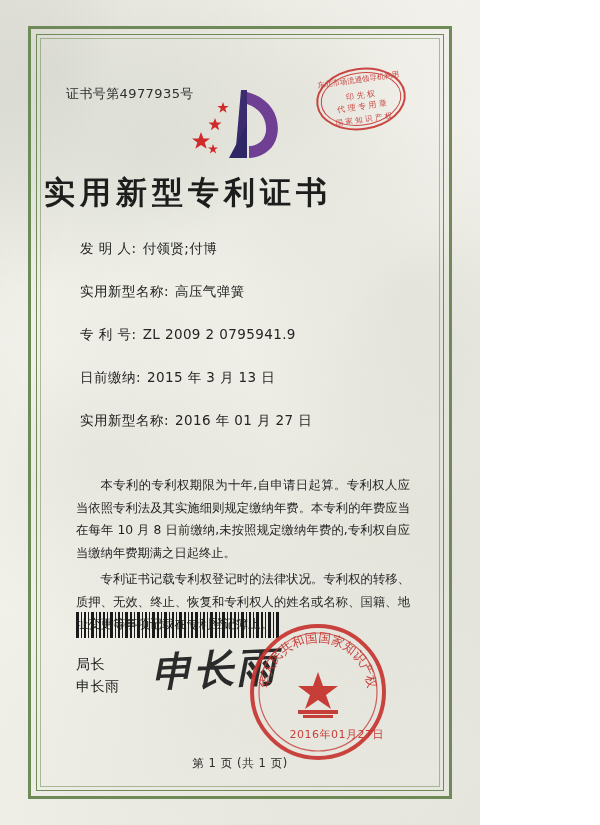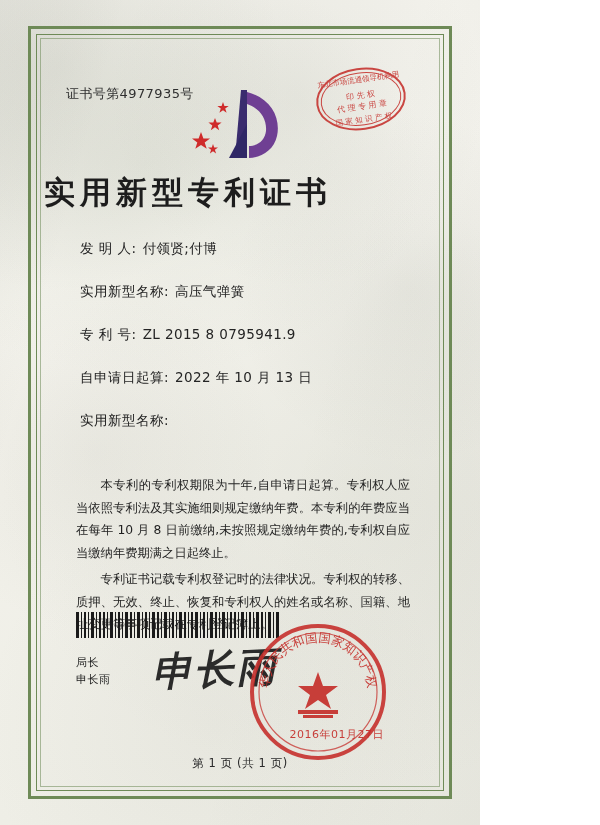--- a/index.html
+++ b/index.html
@@ -165,21 +165,21 @@
     top: 570px;
     width: 206px;
     height: 26px;
   }
 
   
   .sig-block {
     position: absolute;
     left: 32px;
     top: 612px;
-    font-size: 11px;
+    font-size: 14px;
     line-height: 1.55;
     color: #222;
     letter-spacing: 0.5px;
   }
   .sig-script {
     position: absolute;
     left: 108px;
     top: 600px;
     font-family: "DejaVu Serif", serif;
     font-size: 40px;
@@ -272,28 +272,29 @@
       <div class="field-row">
         <span class="field-label">发 明 人:</span>
         <span class="field-value">付领贤;付博</span>
       </div>
       <div class="field-row">
         <span class="field-label">实用新型名称:</span>
         <span class="field-value">高压气弹簧</span>
       </div>
       <div class="field-row">
         <span class="field-label">专 利 号:</span>
-        <span class="field-value">ZL 2015 8 0795941.9</span>
-      </div>
-      <div class="field-row">
-        <span class="field-label">自申请日起算:</span>
-        <span class="field-value">2022 年 10 月 13 日</span>
+        <span class="field-value">ZL 2009 2 0795941.9</span>
+      </div>
+      <div class="field-row">
+        <span class="field-label">日前缴纳:</span>
+        <span class="field-value">2015 年 3 月 13 日</span>
       </div>
       <div class="field-row">
         <span class="field-label">实用新型名称:</span>
+        <span class="field-value">2016 年 01 月 27 日</span>
       </div>
     </div>
 
     <div class="body-text">
       <p>本专利的专利权期限为十年,自申请日起算。专利权人应当依照专利法及其实施细则规定缴纳年费。本专利的年费应当在每年 10 月 8 日前缴纳,未按照规定缴纳年费的,专利权自应当缴纳年费期满之日起终止。</p>
       <p>专利证书记载专利权登记时的法律状况。专利权的转移、质押、无效、终止、恢复和专利权人的姓名或名称、国籍、地址变更等事项记载在专利登记簿上。</p>
     </div>
 
     <div class="barcode">
       <svg width="206" height="26" viewBox="0 0 206 26">

